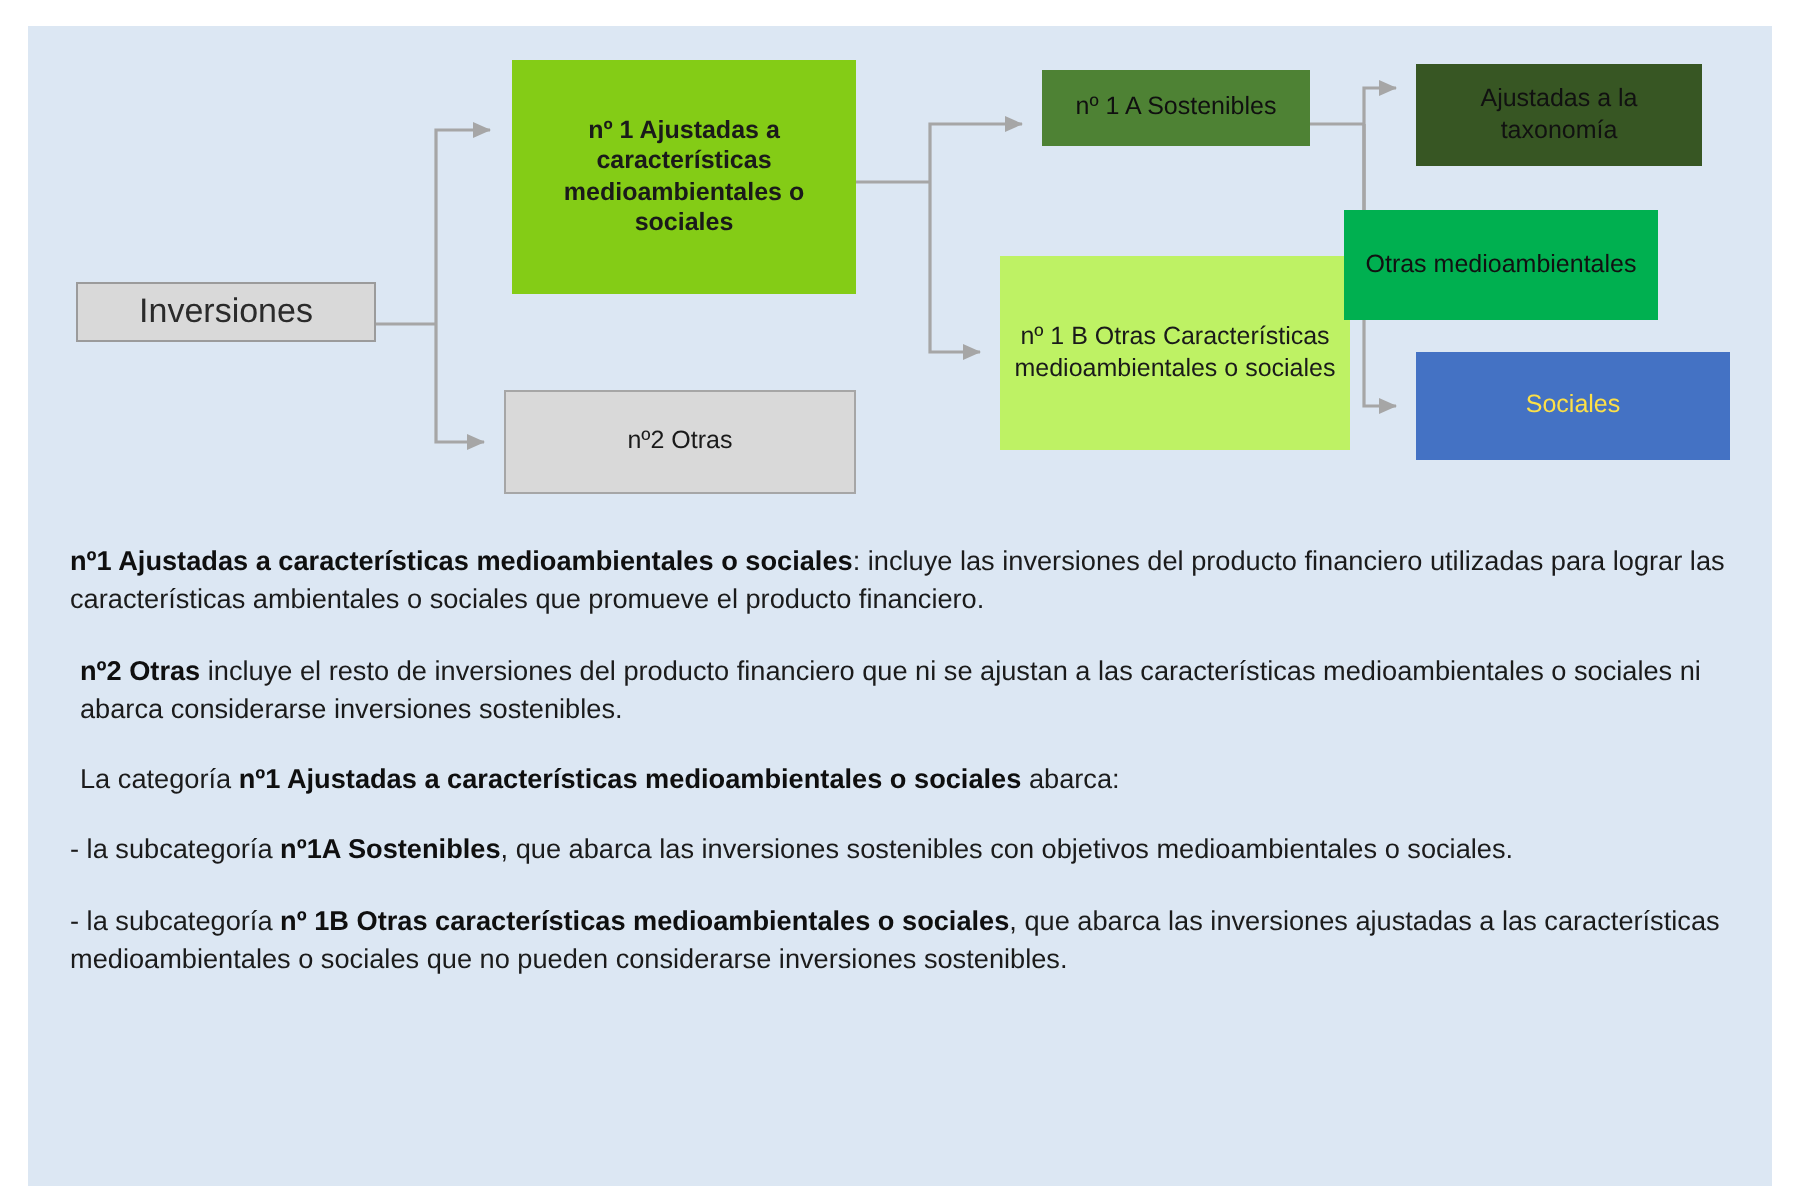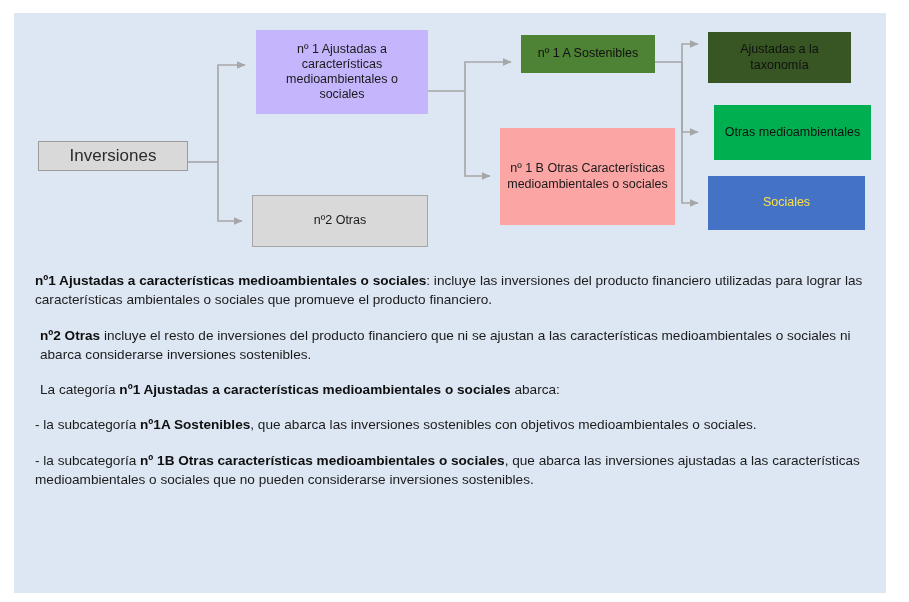--- a/index.html
+++ b/index.html
@@ -50,49 +50,50 @@
   .node span { display: block; }
 
   .n-inversiones {
     left: 24px; top: 128px; width: 150px; height: 30px;
     background: #d9d9d9;
     border: 1px solid #9b9b9b;
     font-size: 17px;
     color: #2b2b2b;
   }
   .n-n1 {
-    left: 242px; top: 17px; width: 172px; height: 84px;
-    background: #c4b5fd;
-    font-size: 12.5px;
+    left: 242px; top: 17px; width: 172px; height: 117px;
+    background: #84cc16;
+    font-size: 12.5px;
+    font-weight: bold;
   }
   .n-n2 {
     left: 238px; top: 182px; width: 176px; height: 52px;
     background: #d9d9d9;
     border: 1px solid #a6a6a6;
     font-size: 12.5px;
   }
   .n-n1a {
     left: 507px; top: 22px; width: 134px; height: 38px;
     background: #4e8234;
     color: #101010;
     font-size: 12.5px;
   }
   .n-n1b {
     left: 486px; top: 115px; width: 175px; height: 97px;
-    background: #fca5a5;
+    background: #bef264;
     font-size: 12.5px;
   }
   .n-tax {
     left: 694px; top: 19px; width: 143px; height: 51px;
     background: #375623;
     color: #111111;
     font-size: 12.5px;
   }
   .n-amb {
-    left: 700px; top: 92px; width: 157px; height: 55px;
+    left: 658px; top: 92px; width: 157px; height: 55px;
     background: #00b050;
     color: #111111;
     font-size: 12.5px;
   }
   .n-soc {
     left: 694px; top: 163px; width: 157px; height: 54px;
     background: #4472c4;
     color: #fde047;
     font-size: 12.5px;
     text-align: right;

